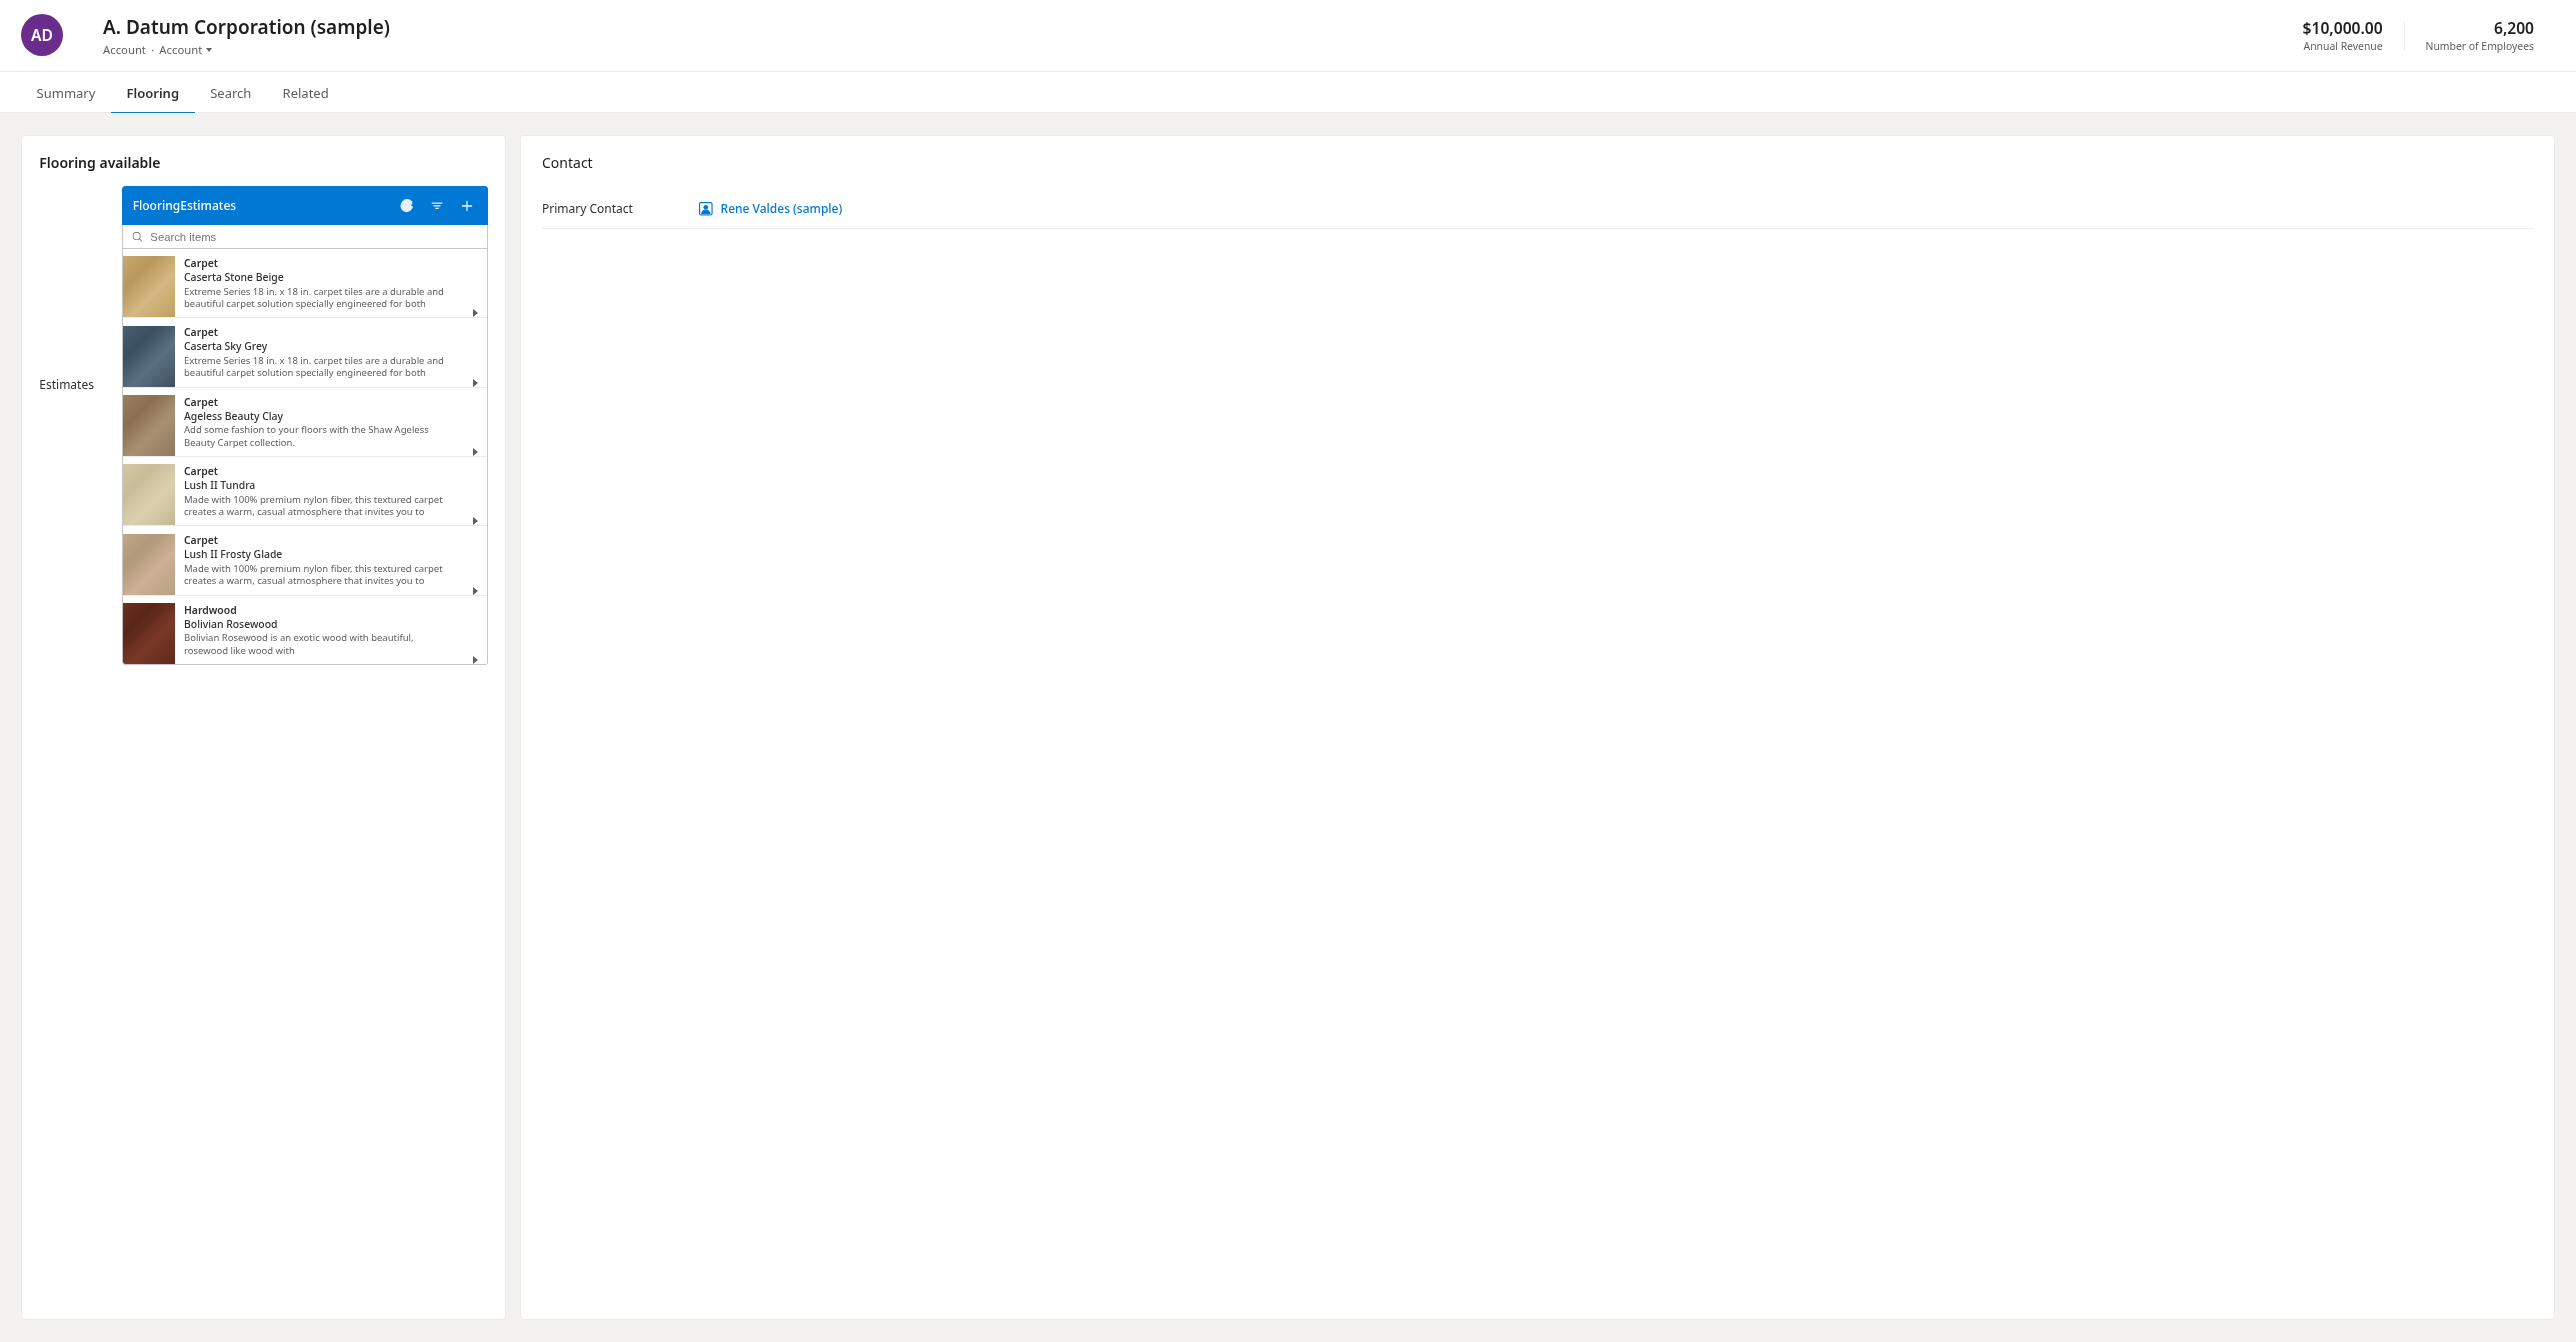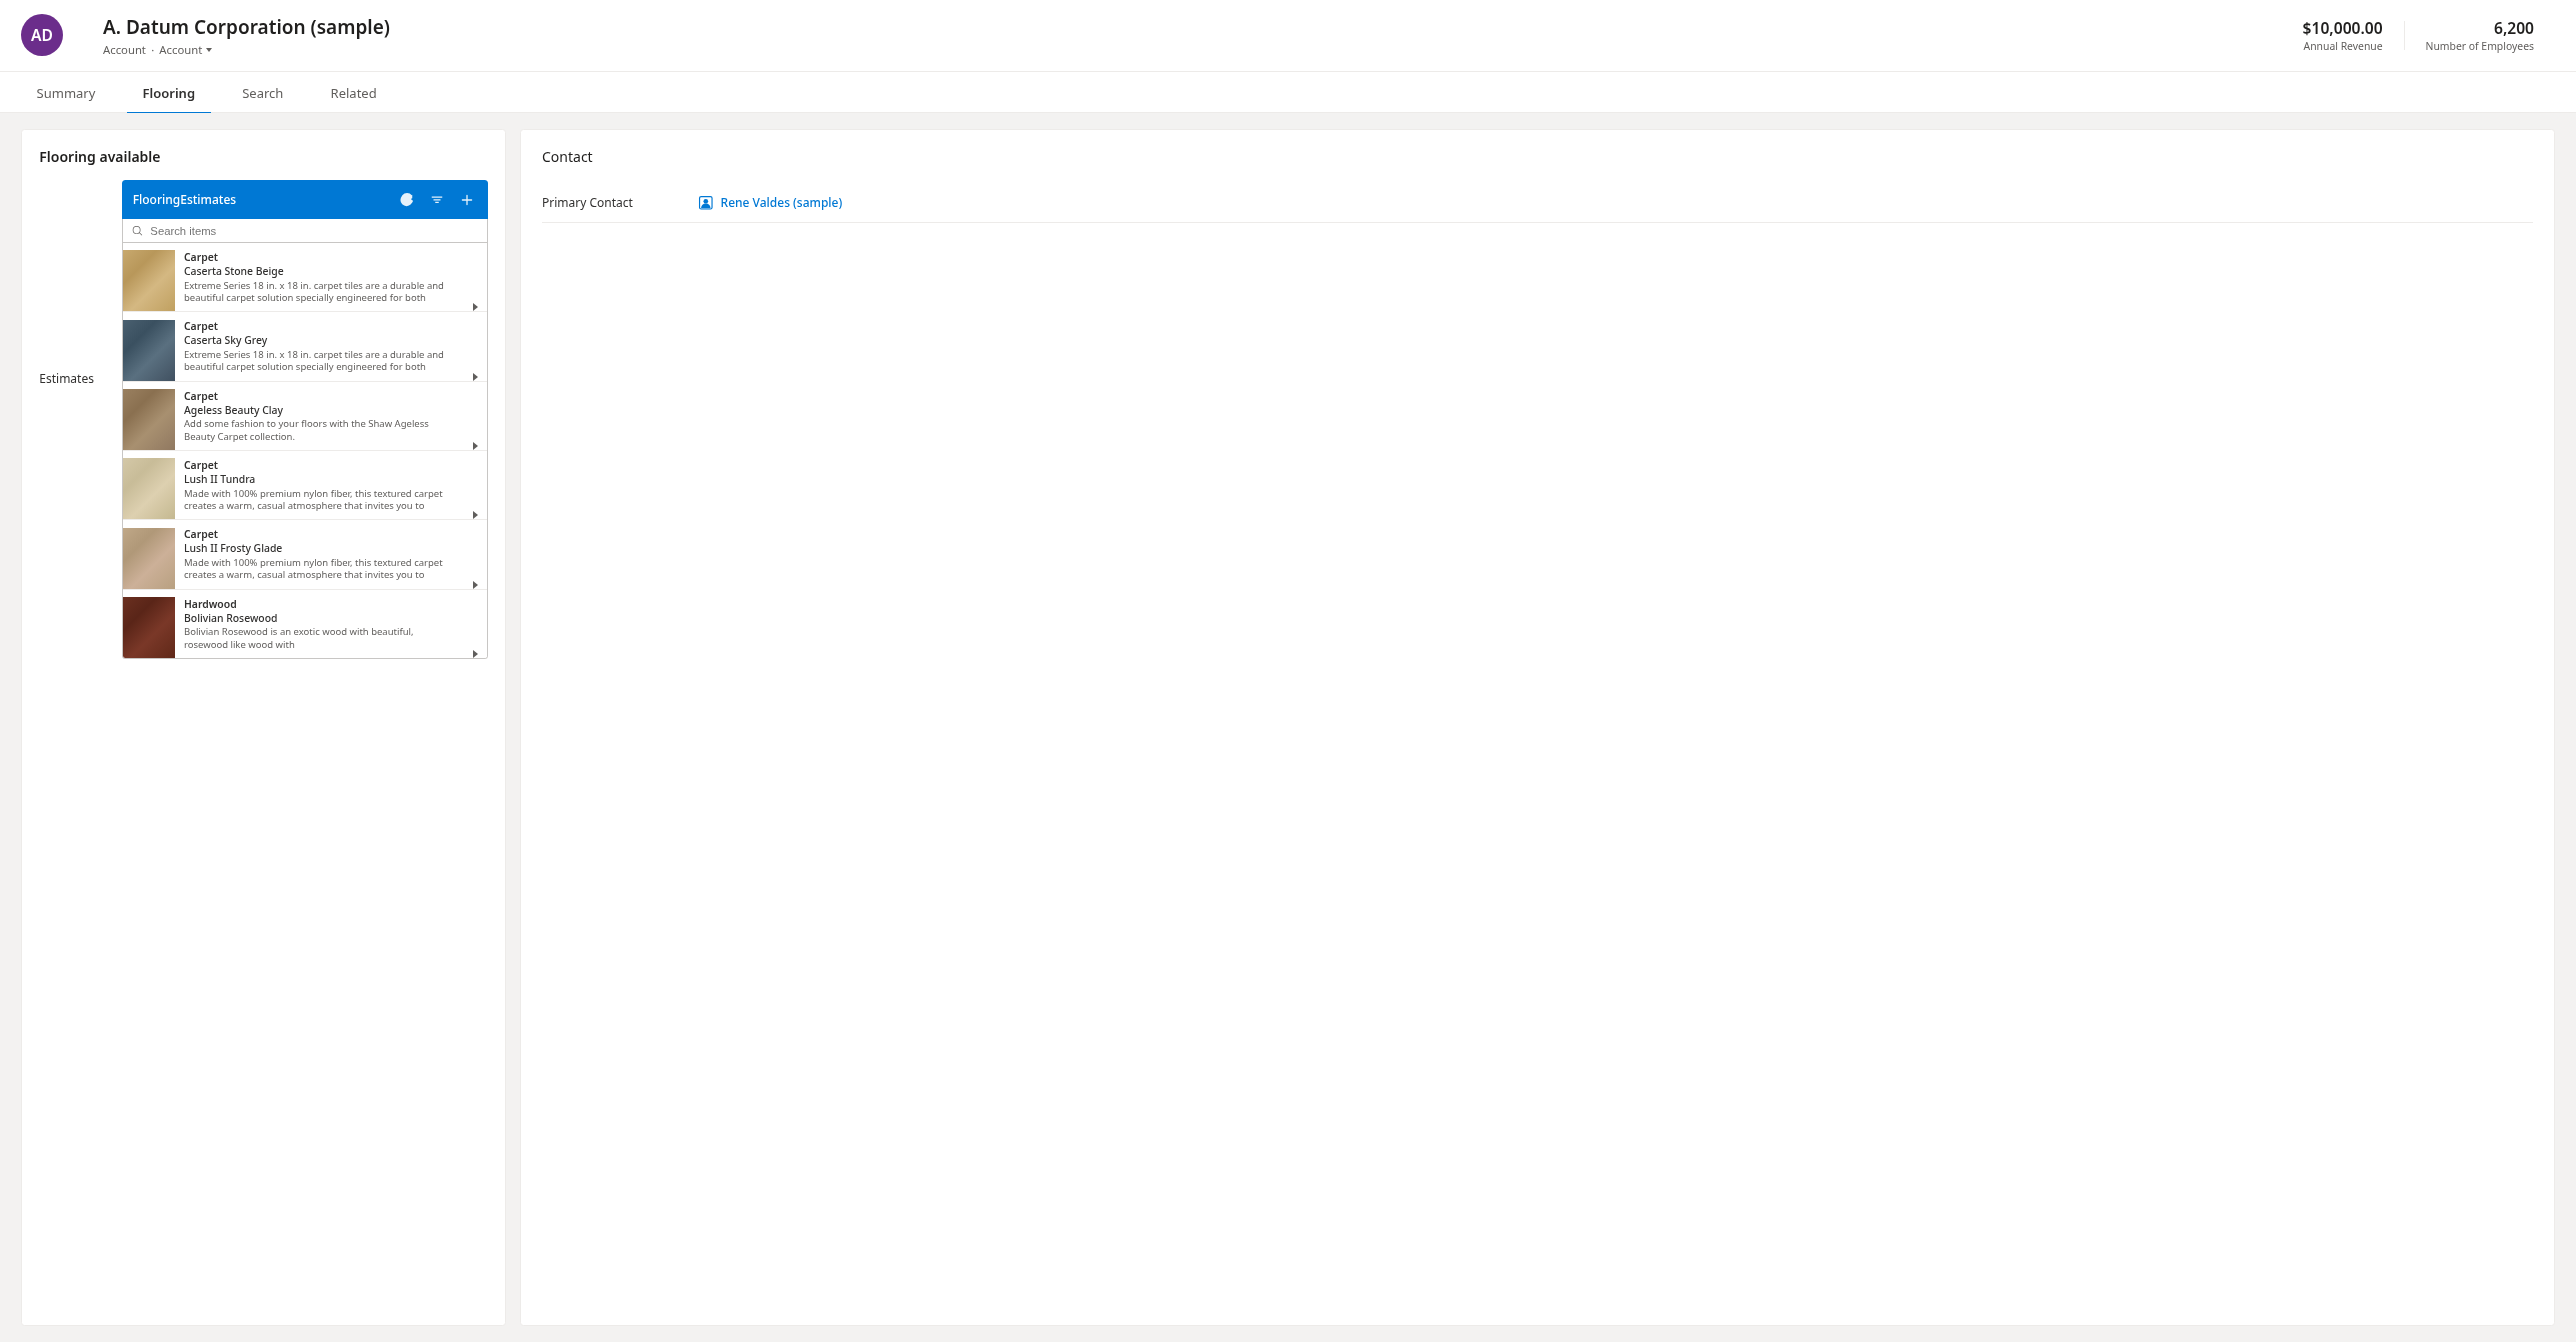--- a/index.html
+++ b/index.html
@@ -86,42 +86,42 @@
       width: 0.9px;
       background: #edebe9;
       margin: 3.5px 0;
     }
 
     
     .nav-tabs {
       display: flex;
       padding: 0 21px;
       border-bottom: 0.9px solid #edebe9;
-      gap: 16px;
+      gap: 0;
     }
     .nav-tab {
       padding: 12px 15.6px 10.4px;
       font-size: 13px;
       color: #605e5c;
       cursor: pointer;
       border-bottom: 1.7px solid transparent;
       margin-bottom: -0.9px;
       user-select: none;
     }
     .nav-tab.active {
       color: #323130;
       font-weight: 600;
       border-bottom: 1.7px solid #0078d4;
     }
 
     
     .main-content {
       display: flex;
       gap: 14px;
-      padding: 16px 21px;
+      padding: 22px 21px;
       background: #f3f2f1;
       min-height: calc(100vh - 113px);
     }
 
     
     .left-panel {
       background: #fff;
       border: 0.9px solid #edebe9;
       border-radius: 3.5px;
       width: 485px;

